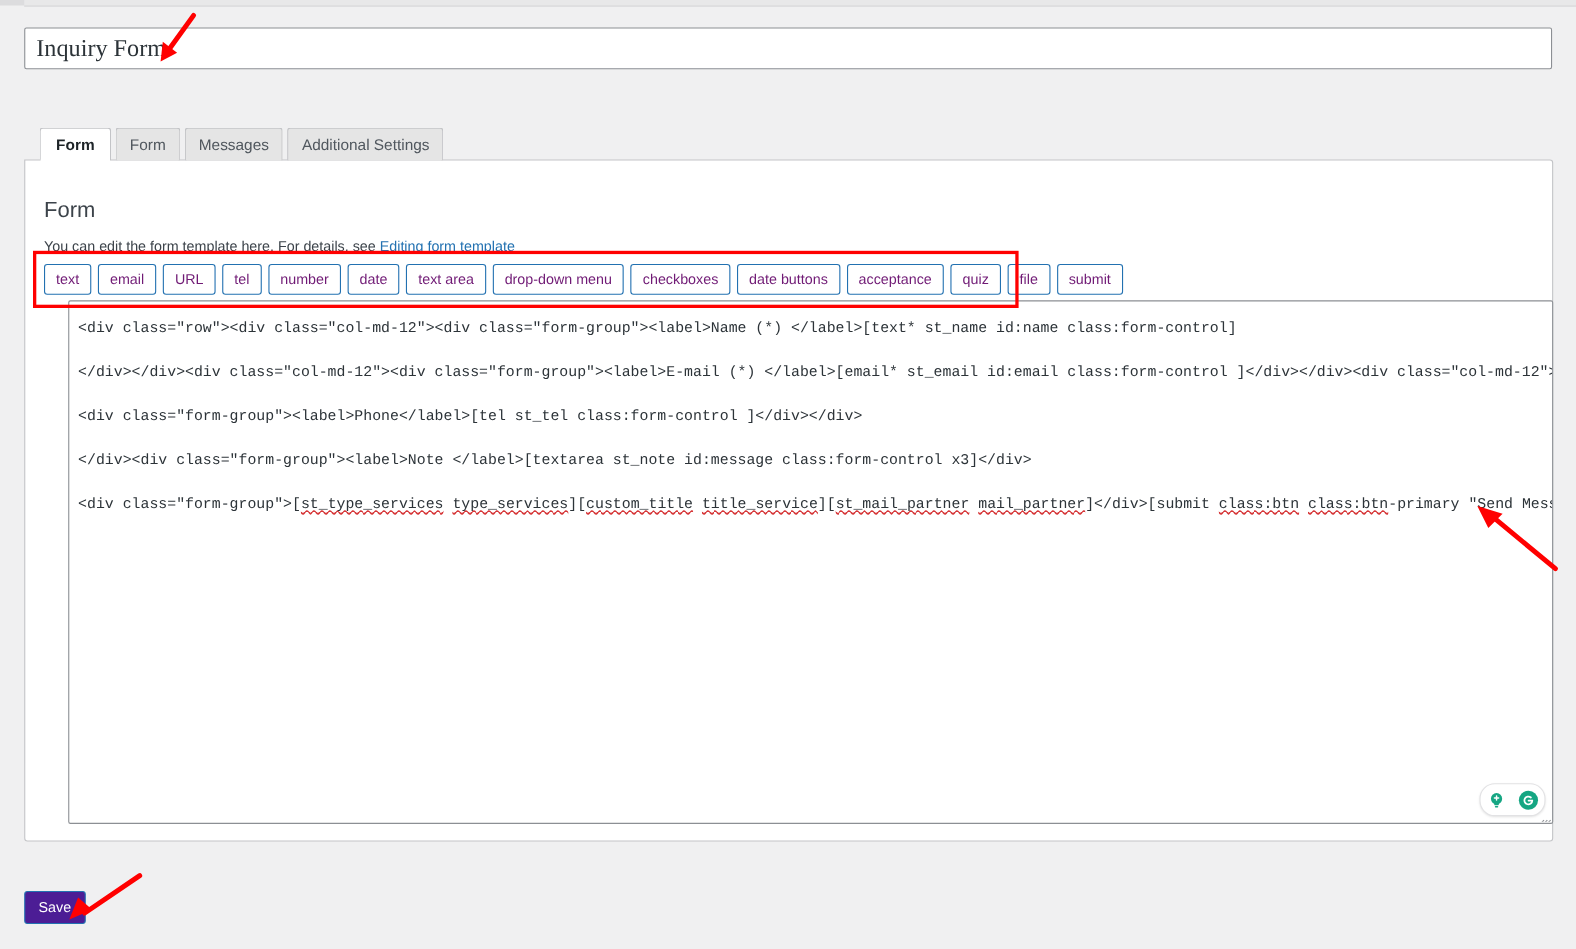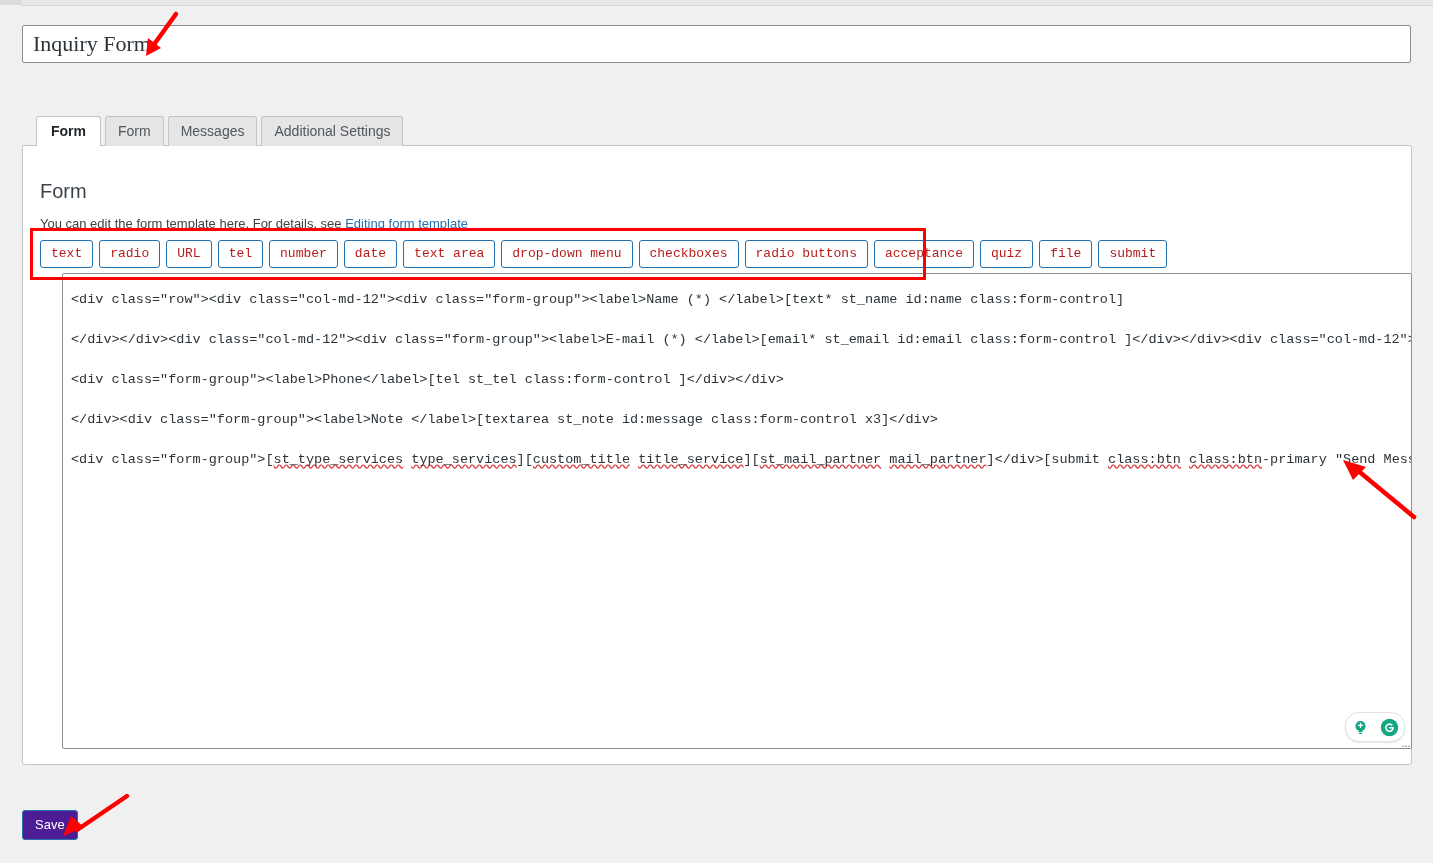--- a/index.html
+++ b/index.html
@@ -138,23 +138,23 @@
     z-index: 3;
   }
   .tagbtn {
     box-sizing: border-box;
     height: 28px;
     line-height: 26px;
     padding: 0 10px;
     background: #ffffff;
     border: 1px solid #2271b1;
     border-radius: 3px;
-    color: #b91c1c;
+    color: #701a75;
     font-size: 13px;
-    font-family: Liberation Mono, monospace;
+    font-family: Liberation Sans, sans-serif;
     cursor: pointer;
     white-space: nowrap;
   }
 
   
   .code-area {
     position: absolute;
     left: 39px;
     top: 127px;
     width: 1350px;
@@ -266,29 +266,29 @@
   <div class="panel">
 
     <h2 class="panel-h2">Form</h2>
 
     <div class="panel-desc">
       <span>You can edit the form template here. For details, see </span><a href="#">Editing form template</a>
     </div>
 
     <div class="tagbar">
       <button class="tagbtn">text</button>
-      <button class="tagbtn">radio</button>
+      <button class="tagbtn">email</button>
       <button class="tagbtn">URL</button>
       <button class="tagbtn">tel</button>
       <button class="tagbtn">number</button>
       <button class="tagbtn">date</button>
       <button class="tagbtn">text area</button>
       <button class="tagbtn">drop-down menu</button>
       <button class="tagbtn">checkboxes</button>
-      <button class="tagbtn">radio buttons</button>
+      <button class="tagbtn">date buttons</button>
       <button class="tagbtn">acceptance</button>
       <button class="tagbtn">quiz</button>
       <button class="tagbtn">file</button>
       <button class="tagbtn">submit</button>
     </div>
 
     <div class="code-area">
       <div class="code-inner">
         <div class="code-line">&lt;div class="row"&gt;&lt;div class="col-md-12"&gt;&lt;div class="form-group"&gt;&lt;label&gt;Name (*) &lt;/label&gt;[text* st_name id:name class:form-control]</div>
         <div class="code-line">&lt;/div&gt;&lt;/div&gt;&lt;div class="col-md-12"&gt;&lt;div class="form-group"&gt;&lt;label&gt;E-mail (*) &lt;/label&gt;[email* st_email id:email class:form-control ]&lt;/div&gt;&lt;/div&gt;&lt;div class="col-md-12"&gt;</div>

